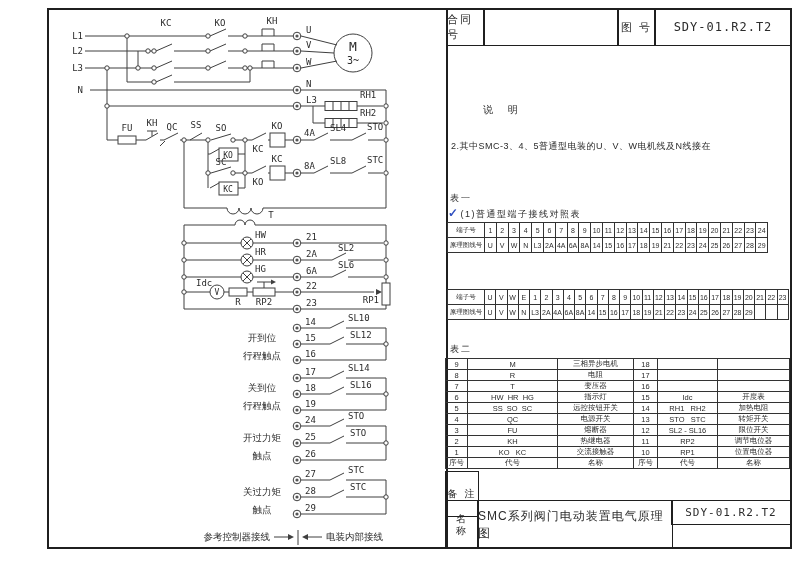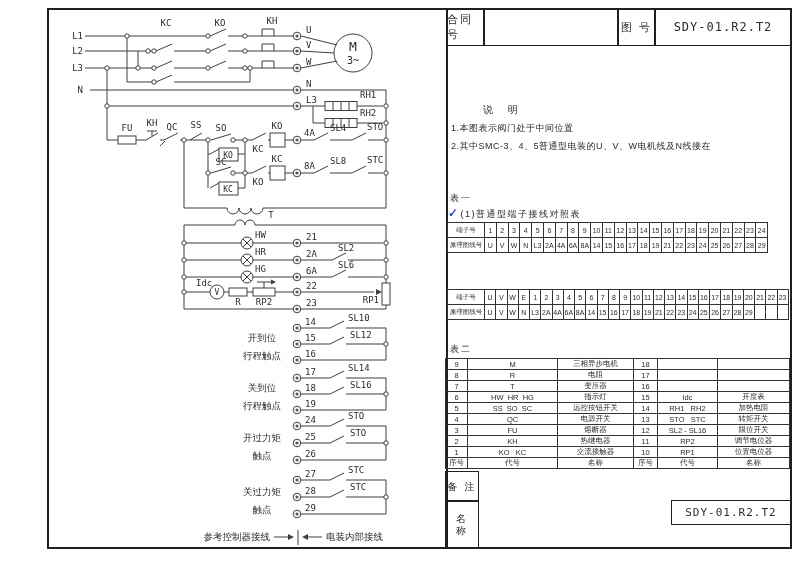--- a/index.html
+++ b/index.html
@@ -252,21 +252,20 @@
       <span></span>
     </div>
   <div class="abs cell hdr" style="left:617px;top:8px;width:39px;height:38px;">
       <span>图 号</span>
     </div>
   <div class="abs cell hdr hdr-val" style="left:654px;top:8px;width:138px;height:38px;">
       <span>SDY-01.R2.T2</span>
     </div>
 
   <div class="abs notes-title" style="left:483px;top:103px;">说 明</div>
-  <div class="abs note-line" style="left:451px;top:119px;">1.本图表示阀门处于中间位置</div>
   <div class="abs note-line" style="left:451px;top:137px;">2.其中SMC-3、4、5普通型电装的U、V、W电机线及N线接在</div>
 
   <div class="abs cap" style="left:450px;top:192px;">表一</div>
   <div class="abs sub" style="left:448px;top:206px;"><span class="check">✓</span><span>(1)普通型端子接线对照表</span></div>
   <div id="table1" class="termtable" style="left:447px;top:222px;">
       <div class="trow">
         <div class="cell lab" style="width: 37px;">端子号</div>
         <div class="cell" style="width: 11.8px;">1</div>
         <div class="cell" style="width: 11.8px;">2</div>
         <div class="cell" style="width: 11.8px;">3</div>
@@ -461,24 +460,27 @@
       <div class="trow">
         <div class="cell" style="width: 22px;">序号</div>
         <div class="cell" style="width: 90px;">代号</div>
         <div class="cell" style="width: 76px;">名称</div>
         <div class="cell" style="width: 24px;">序号</div>
         <div class="cell" style="width: 60px;">代号</div>
         <div class="cell" style="width: 72px;">名称</div>
       </div>
     </div>
 
-  <div class="abs cell tb tb-lab" style="left:445px;top:471px;width:34px;height:31px;">
+  <div class="abs cell tb tb-lab" style="left:445px;top:471px;width:34px;height:46px;">
       <span>备 注</span>
     </div>
   <div class="abs cell tb tb-lab vstack" style="left:445px;top:500px;width:34px;height:49px;">
     <div>名</div>
       <div>称</div>
   </div>
+  <div class="abs cell tb tb-name" style="left:477px;top:500px;width:196px;height:49px;">
+      <span>SMC系列阀门电动装置电气原理图</span>
+    </div>
   <div class="abs cell tb tb-dno" style="left:671px;top:500px;width:120px;height:25px;">
       <span>SDY-01.R2.T2</span>
     </div>
 
 </div>
 
 </body></html>

